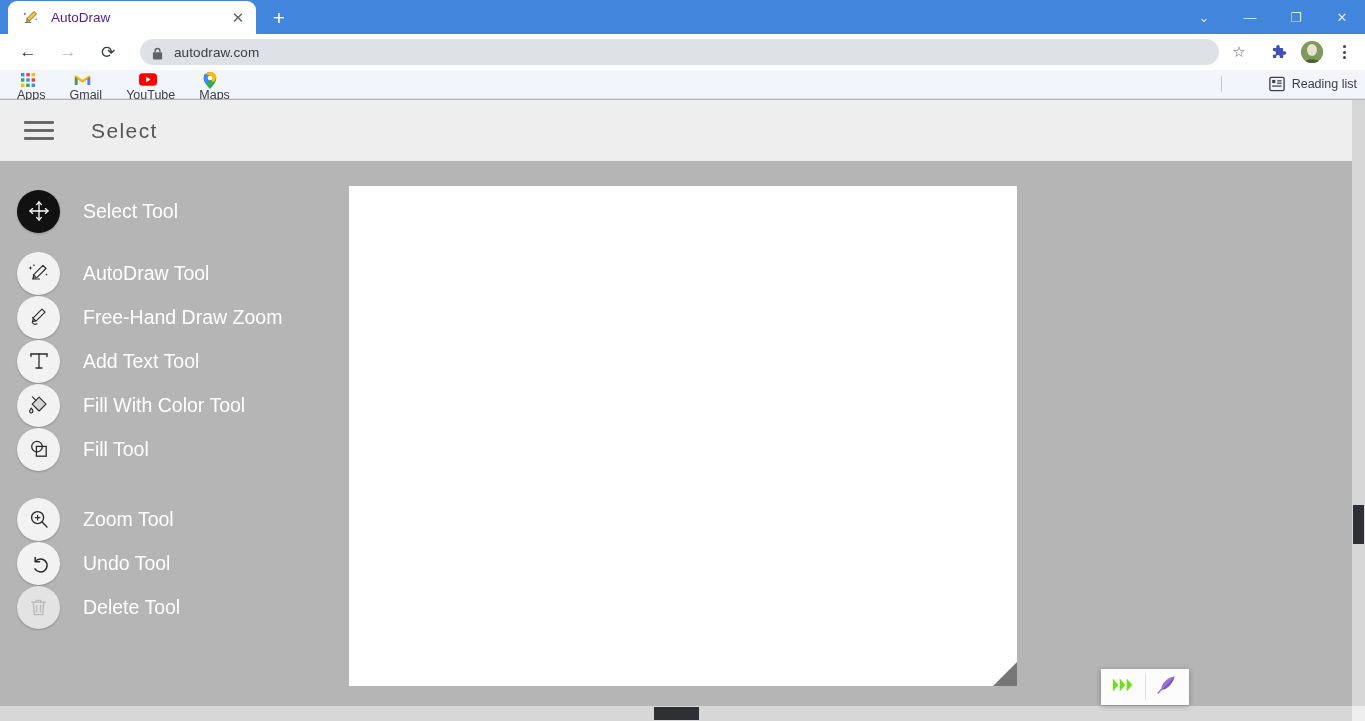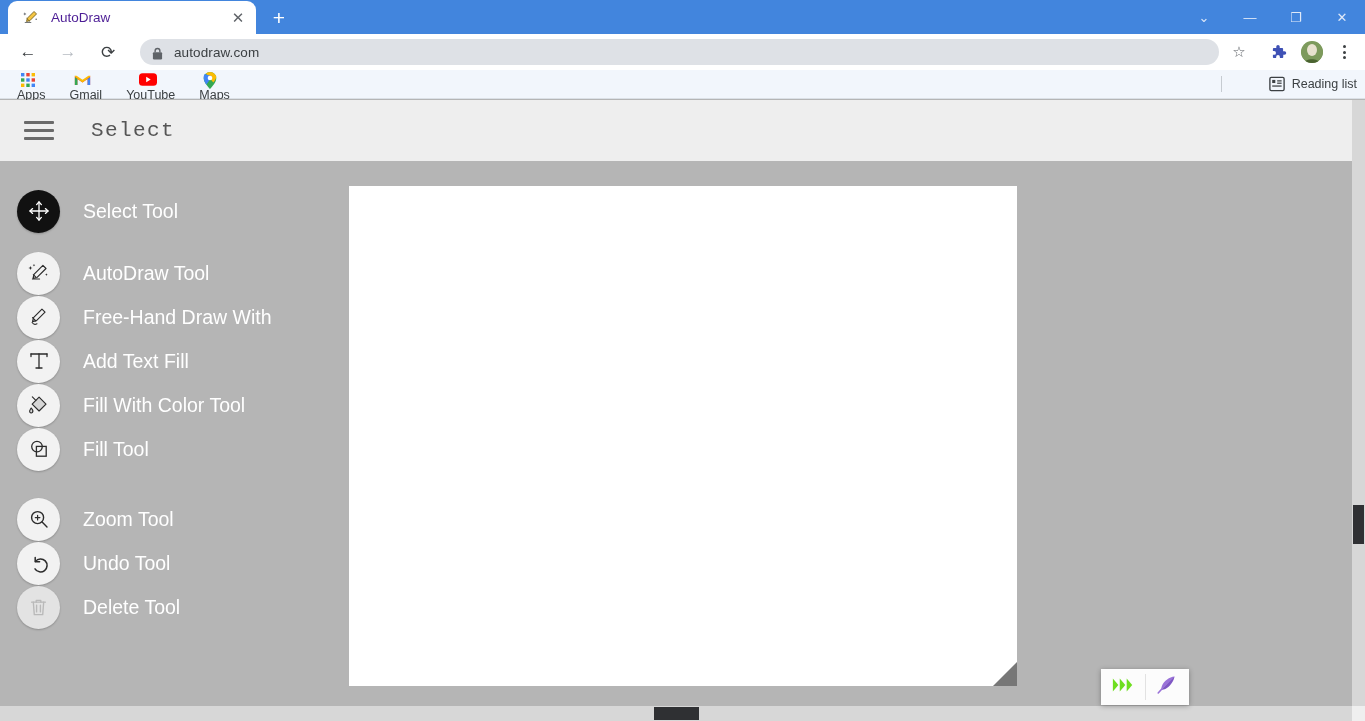--- a/index.html
+++ b/index.html
@@ -120,21 +120,21 @@
     background: #eeeeee;
     display: flex; align-items: center;
   }
   .hamburger {
     margin-left: 24px; width: 30px; height: 30px;
     display: flex; flex-direction: column; justify-content: center; gap: 5px;
   }
   .hamburger i { display: block; height: 3px; background: #6a6a6a; border-radius: 1px; }
   .app-title {
     margin-left: 37px;
-    font-family: Liberation Mono, monospace;
+    font-family: Liberation Sans, sans-serif;
     font-size: 21px; color: #555555; letter-spacing: 1.4px;
   }
 
   .stage {
     position: absolute; left: 0; top: 161px; width: 1352px; height: 545px;
     background: #b5b5b5;
     overflow: hidden;
   }
 
   
@@ -384,33 +384,33 @@
     </div>
 
     <div class="tool">
       <span class="tool-ic">
         <svg width="25" height="25" viewBox="0 0 26 26" fill="none" stroke="#2b2b2b" stroke-width="1.2" stroke-linejoin="round" stroke-linecap="round">
           <path d="M16.6 4.2l3.2 3.2-8.9 8.9-4.1 1 1-4.1z"></path>
           <path d="M6.8 13.2l3.2 3.2"></path>
           <path d="M6.4 18.2c1.2 1.9 3.4 2.2 5 1.3"></path>
         </svg>
       </span>
-      <span class="tool-label">Free-Hand Draw With</span>
+      <span class="tool-label">Free-Hand Draw Zoom</span>
     </div>
 
     <div class="tool">
       <span class="tool-ic">
         <svg width="24" height="24" viewBox="0 0 24 24" fill="none" stroke="#2b2b2b" stroke-width="1.3" stroke-linecap="round">
           <path d="M4 5h16"></path>
           <path d="M4 5v2.6M20 5v2.6"></path>
           <path d="M12 5v14"></path>
           <path d="M9 19h6"></path>
         </svg>
       </span>
-      <span class="tool-label">Add Text Fill</span>
+      <span class="tool-label">Add Text Tool</span>
     </div>
 
     <div class="tool">
       <span class="tool-ic">
         <svg width="25" height="25" viewBox="0 0 26 26" fill="none" stroke="#2b2b2b" stroke-width="1.2" stroke-linejoin="round">
           <path d="M13.6 4.3l7.2 7.2-7.2 7.2-7.2-7.2z" fill="#d6d6d6"></path>
           <path d="M10.2 7.7L6.6 4.1" stroke-linecap="round"></path>
           <path d="M6.1 16.6c1.3 1.6 1.3 2.8.6 3.6s-2 .7-2.6 0-.5-2 .6-3.6l.7-1z" fill="#d6d6d6"></path>
         </svg>
       </span>

